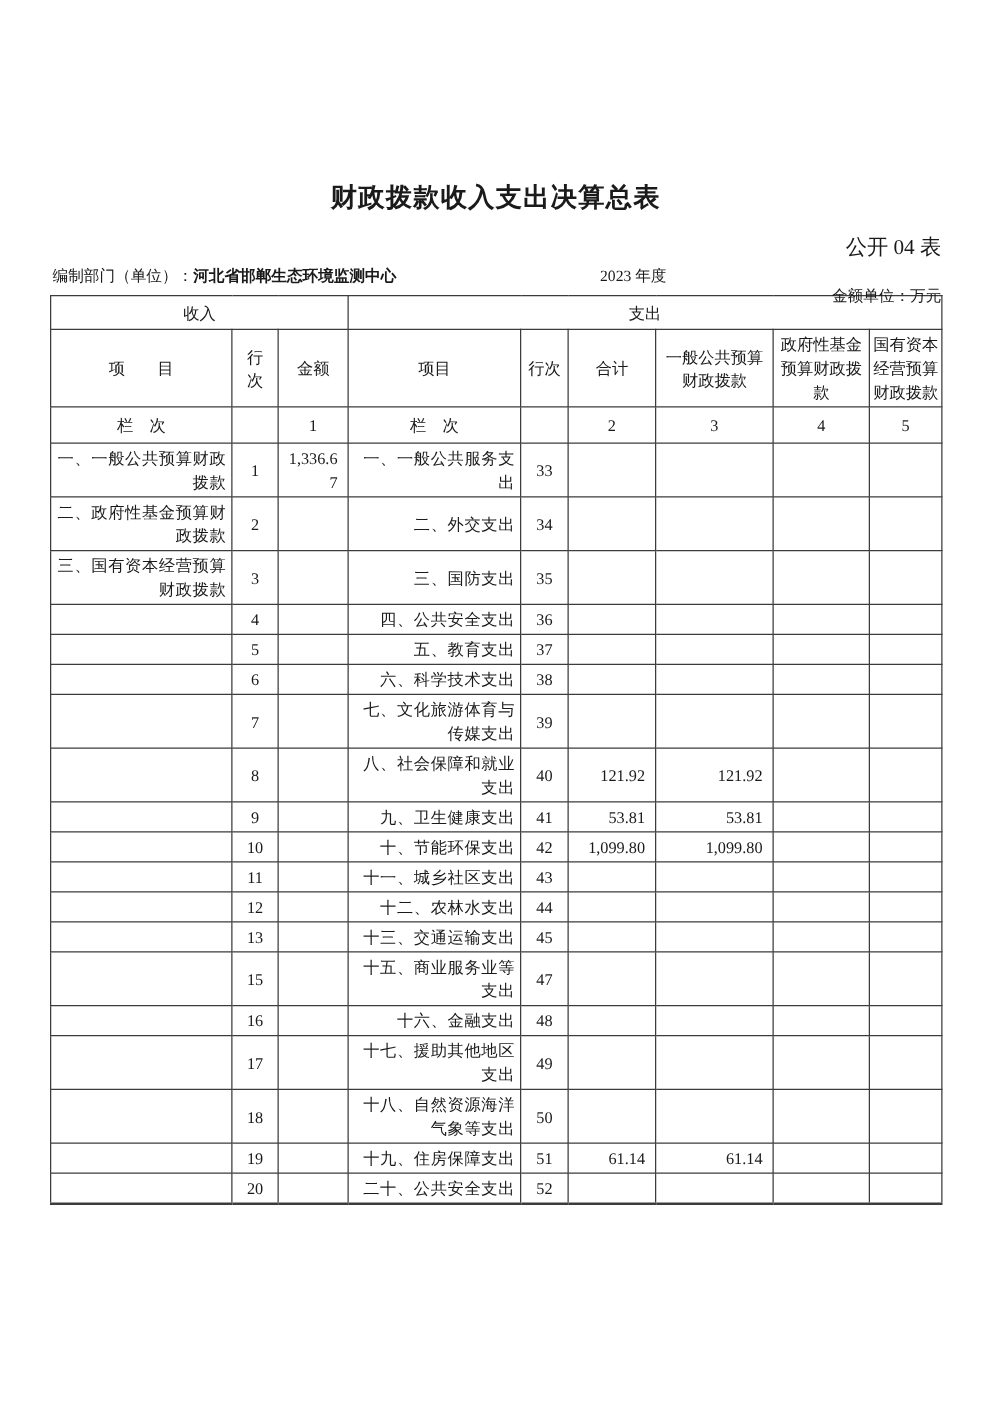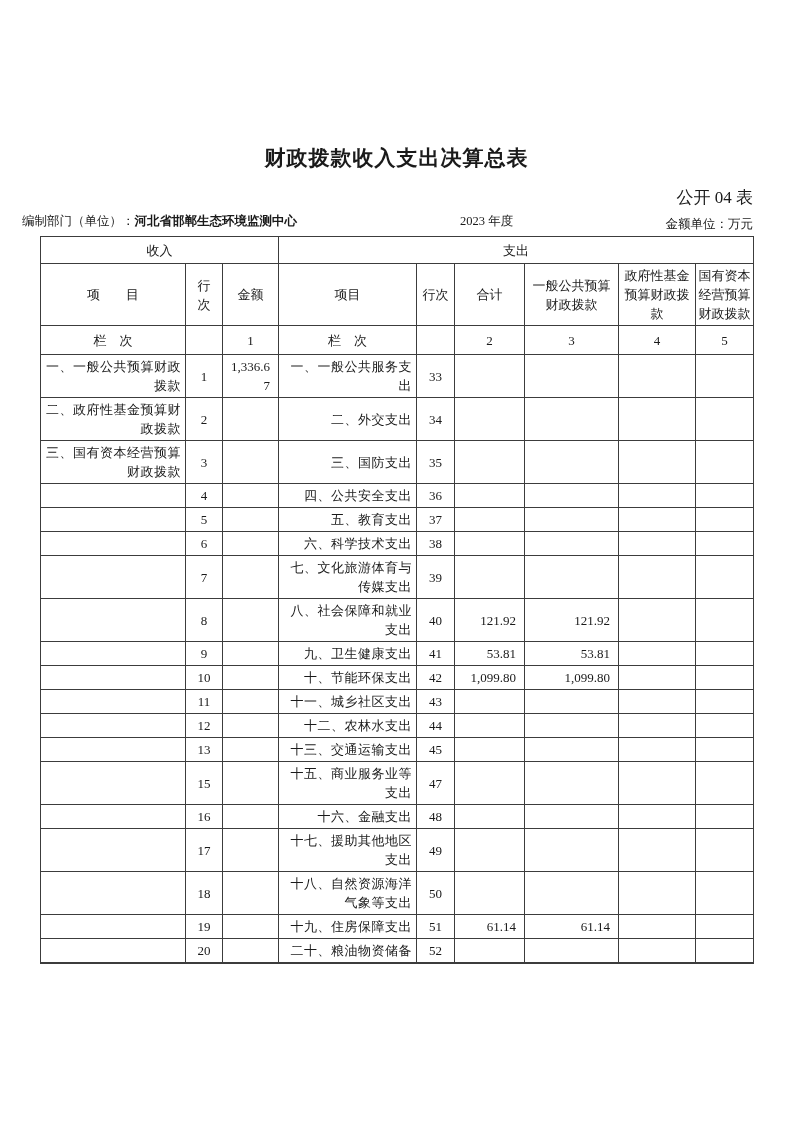--- a/index.html
+++ b/index.html
@@ -20,28 +20,28 @@
     font-weight: bold;
     letter-spacing: 1px;
   }
   .doc-no {
     margin: 14px 40px 0 0;
     text-align: right;
     font-size: 17px;
   }
   .info-line {
     position: relative;
-    margin: 2px 40px 0 20px;
+    margin: 2px 40px 0 40px;
     height: 20px;
     font-size: 12.5px;
   }
   .info-left   { position: absolute; left: 2px; top: 2px; white-space: nowrap; }
   .info-left b { font-family: "Liberation Sans", "DejaVu Sans", sans-serif; font-weight: bold; }
   .info-center { position: absolute; left: 440px; top: 2px; white-space: nowrap; }
-  .info-right  { position: absolute; right: 0; top: 5px; white-space: nowrap; }
+  .info-right  { position: absolute; right: 0; top: 18px; white-space: nowrap; }
 
   table.fiscal {
     border-collapse: collapse;
     table-layout: fixed;
     width: 713px;
     margin: 5px 0 0 40px;
     font-size: 13px;
     border: 1.5px solid #3c3c3c;
   }
   table.fiscal th, table.fiscal td {
@@ -313,21 +313,21 @@
           <td class="num">51</td>
           <td class="amt">61.14</td>
           <td class="amt">61.14</td>
           <td class="amt"></td>
           <td class="amt"></td>
         </tr>
         <tr>
           <td class="item"></td>
           <td class="num">20</td>
           <td class="amt brk"></td>
-          <td class="item">二十、粮油物资储备</td>
+          <td class="item">二十、公共安全支出</td>
           <td class="num">52</td>
           <td class="amt"></td>
           <td class="amt"></td>
           <td class="amt"></td>
           <td class="amt"></td>
         </tr>
       </tbody>
   </table>
 </div>
 

